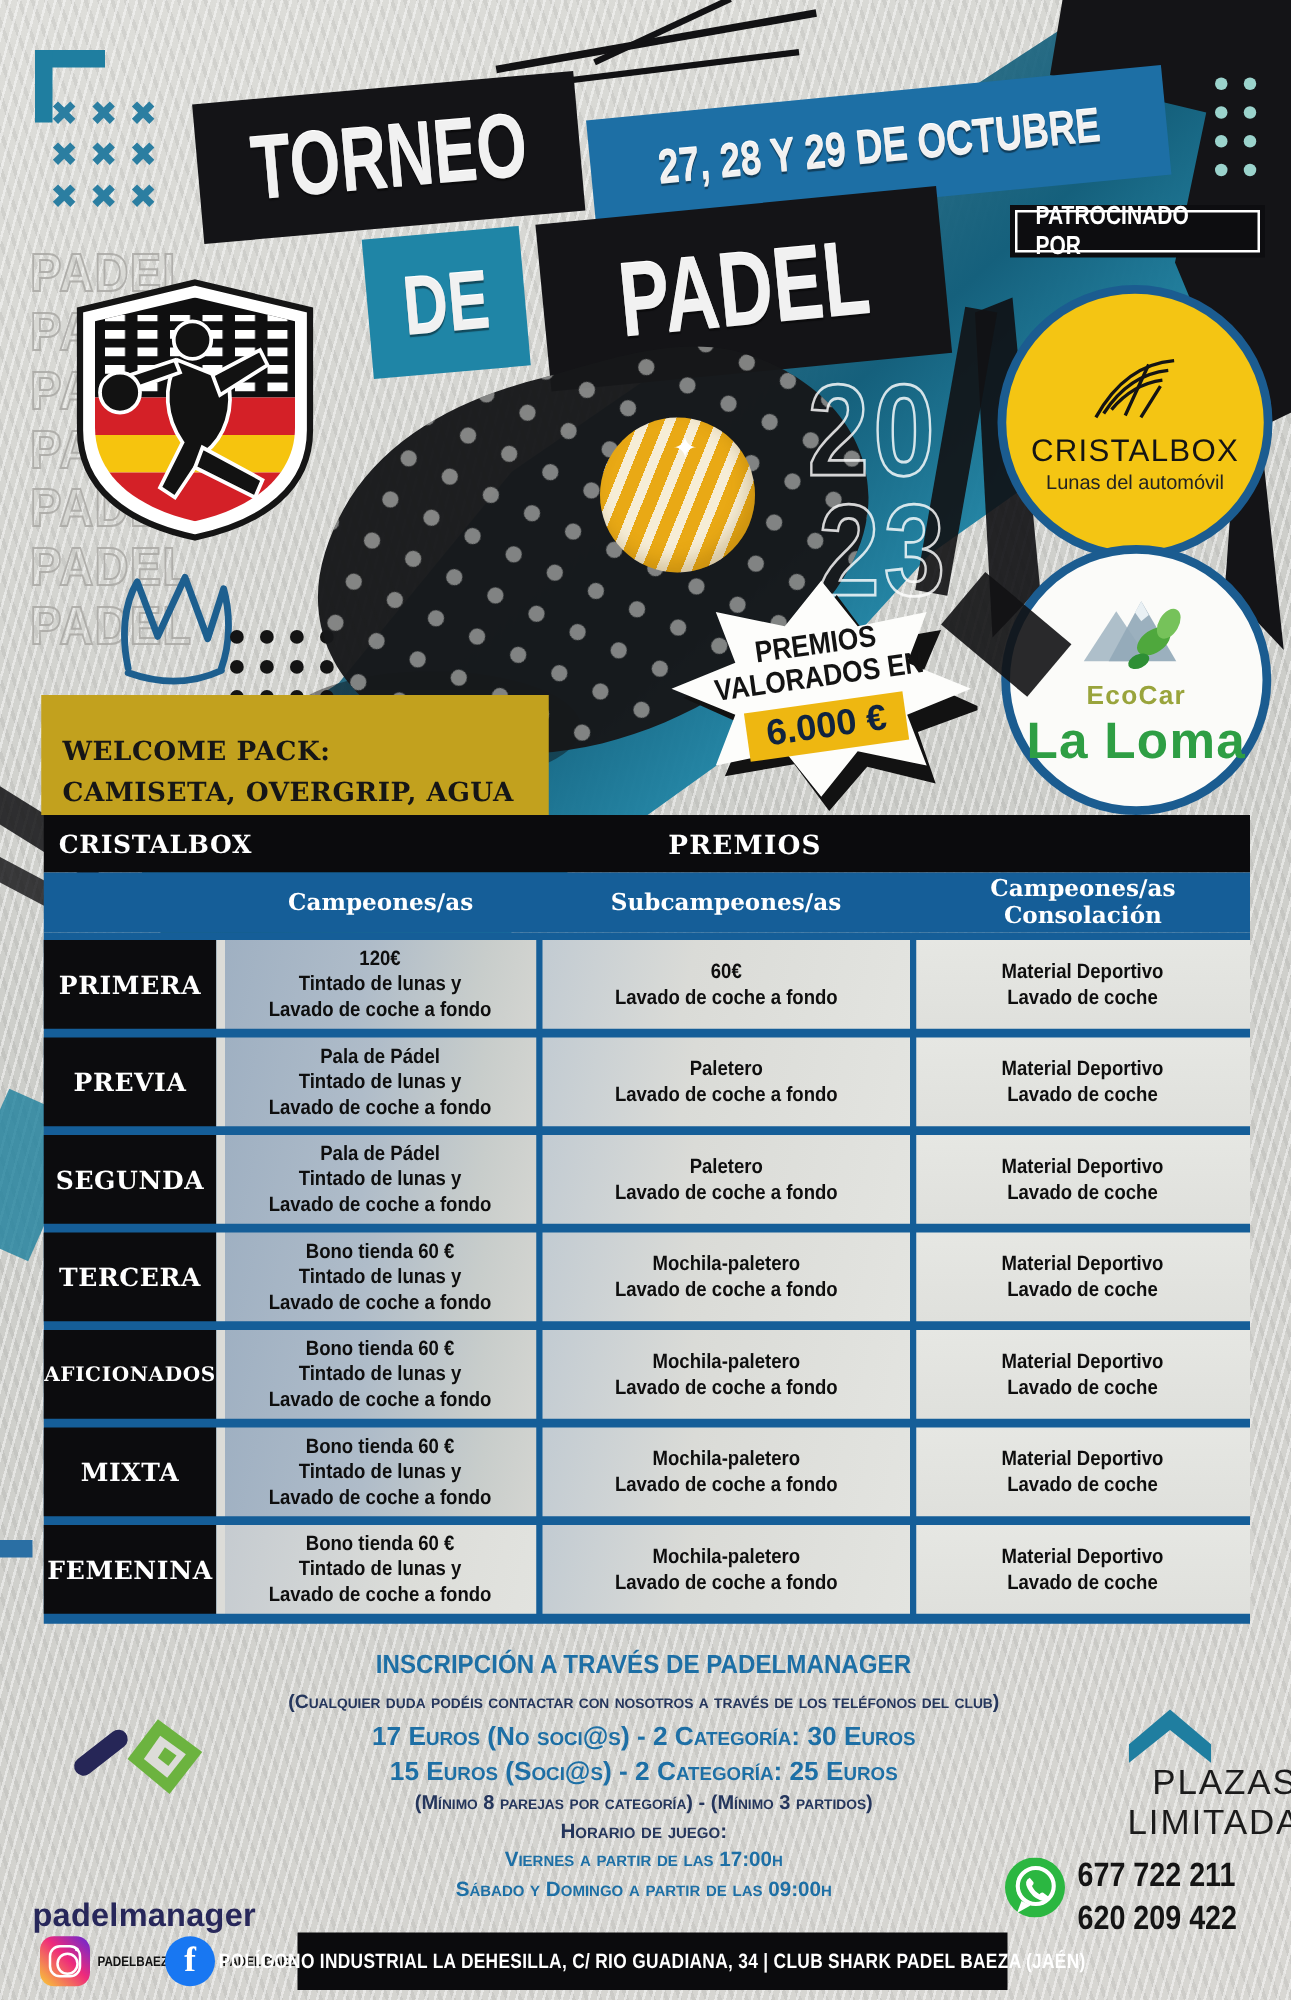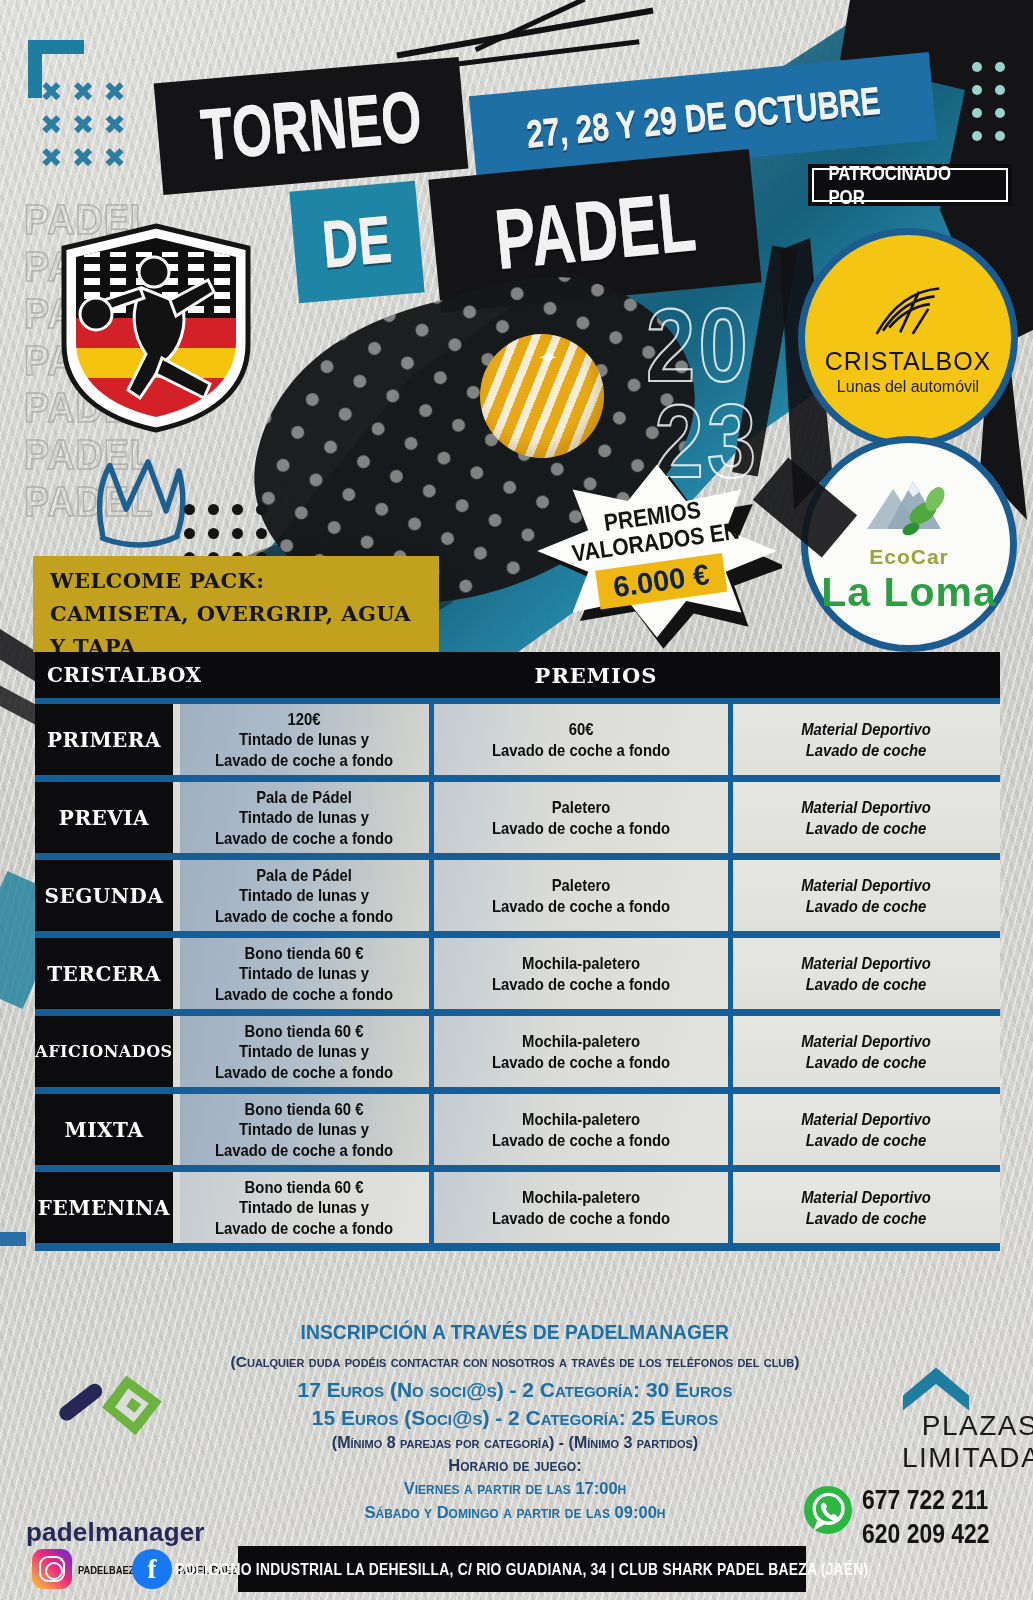--- a/index.html
+++ b/index.html
@@ -29,21 +29,21 @@
   .patro{background:#0d0d10;outline:2px solid #fff;outline-offset:-6px;display:flex;align-items:center;justify-content:center;}
   .circle-sponsor{border-radius:50%;border:7px solid #1b5c90;display:flex;flex-direction:column;align-items:center;justify-content:center;text-align:center;}
   .year{font-size:104px;font-weight:bold;line-height:.92;letter-spacing:4px;
     color:transparent;-webkit-text-stroke:2.2px rgba(255,255,255,.82);transform:scaleX(.85);}
   .ball{border-radius:50%;background:repeating-linear-gradient(112deg,#e9a915 0 11px,#f6edd6 11px 19px);
     box-shadow:inset -6px -8px 14px rgba(120,80,0,.25);}
   .burst-txt{position:absolute;inset:0;display:flex;flex-direction:column;align-items:center;justify-content:center;transform:rotate(-8deg);padding-top:2px;}
   .burst-line{font-weight:bold;font-size:24px;line-height:1.08;color:#131313;transform:scaleX(.88);white-space:nowrap;}
   .burst-amount{margin-top:7px;background:#eeb711;color:#10233f;font-weight:bold;font-size:29px;padding:3px 16px;}
   .welcome{background:#c2a11e;color:#161616;font-family:"DejaVu Serif",serif;font-weight:bold;
-    font-size:21px;line-height:33px;padding:8px 17px;letter-spacing:.4px;}
+    font-size:21px;line-height:33px;padding:28px 17px;letter-spacing:.4px;}
   
   .ptable{left:35px;top:652px;width:965px;}
   .t-head{height:46px;background:#0b0b0d;display:flex;align-items:center;color:#fff;
     font-family:"DejaVu Serif",serif;font-weight:bold;}
   .t-head-left{width:145px;padding-left:12px;font-size:20px;letter-spacing:.5px;}
   .t-head-right{flex:1;text-align:center;font-size:21px;letter-spacing:1px;}
   .t-sub{height:48px;background:#155e98;display:flex;align-items:center;color:#fff;
     font-family:"DejaVu Serif",serif;font-weight:bold;font-size:18.5px;}
   .t-sub .sp{width:145px;}
   .t-sub .sc{text-align:center;}
@@ -51,21 +51,21 @@
   .t-body{background:#155e98;padding:6px 0 8px 0;}
   .trow{display:flex;height:71px;margin-bottom:7px;}
   .trow:last-child{margin-bottom:0;}
   .tcat{width:138px;background:#0c0c0e;color:#fff;display:flex;align-items:center;justify-content:center;
     font-family:"DejaVu Serif",serif;font-weight:bold;font-size:20px;letter-spacing:.5px;}
   .tcat.small{font-size:16px;}
   .tspacer{width:7px;background:#dcdcd8;}
   .tcell{display:flex;align-items:center;justify-content:center;}
   .tcell.c0{flex:.95;margin-left:0;background:linear-gradient(102deg,#9fb0c2 0%,#afbcc9 45%,#c8cdcb 80%,#d4d5d1 100%);}
   .tcell.c1{flex:1.12;margin-left:5px;background:linear-gradient(102deg,#c2cbd2 0%,#dadbd7 40%,#e3e4e0 100%);}
-  .tcell.c2{flex:1.02;margin-left:5px;background:linear-gradient(180deg,#e6e7e3,#dfe0dc);font-style:italic;}
+  .tcell.c2{flex:1.02;margin-left:5px;background:linear-gradient(180deg,#e6e7e3,#dfe0dc);}
   .tcell.c0.lastrow{background:linear-gradient(102deg,#c5cbd0 0,#dcddd9 60%,#e2e3df 100%);}
   .cellinner{text-align:center;font-weight:700;font-size:16.5px;line-height:1.22;color:#0e0e0e;
     transform:scaleX(.9);white-space:nowrap;}
   
   .insc{left:115px;top:1316px;width:800px;text-align:center;}
   .blue-b{color:#1d6fa5;font-weight:bold;}
   .navy-b{color:#25365c;font-weight:bold;}
   .scaps{font-variant:small-caps;}
   .pm-word{color:#27275a;font-weight:bold;font-size:26px;letter-spacing:.2px;}
   .plazas{color:#1b1b1b;font-size:28px;letter-spacing:1.5px;text-align:center;font-weight:400;margin-left:42px;}
@@ -260,20 +260,26 @@
   <div class="abs welcome" style="left:33px;top:556px;width:406px;height:96px;box-sizing:border-box">
     <div>WELCOME PACK:</div>
     <div>CAMISETA, OVERGRIP, AGUA Y TAPA</div>
   </div>
 
   <div class="abs ptable">
     <div class="t-head">
       <div class="t-head-left">CRISTALBOX</div>
       <div class="t-head-right">PREMIOS</div>
     </div>
+    <div class="t-sub">
+      <div class="sp"></div>
+      <div class="sc sc0">Campeones/as</div>
+      <div class="sc sc1">Subcampeones/as</div>
+      <div class="sc sc2">Campeones/as Consolación</div>
+    </div>
     <div class="t-body">
         <div class="trow">
           <div class="tcat">PRIMERA</div>
           <div class="tspacer"></div>
           <div class="tcell c0">
             <div class="cellinner">
               <div>120€</div>
               <div>Tintado de lunas y</div>
               <div>Lavado de coche a fondo</div>
             </div>

